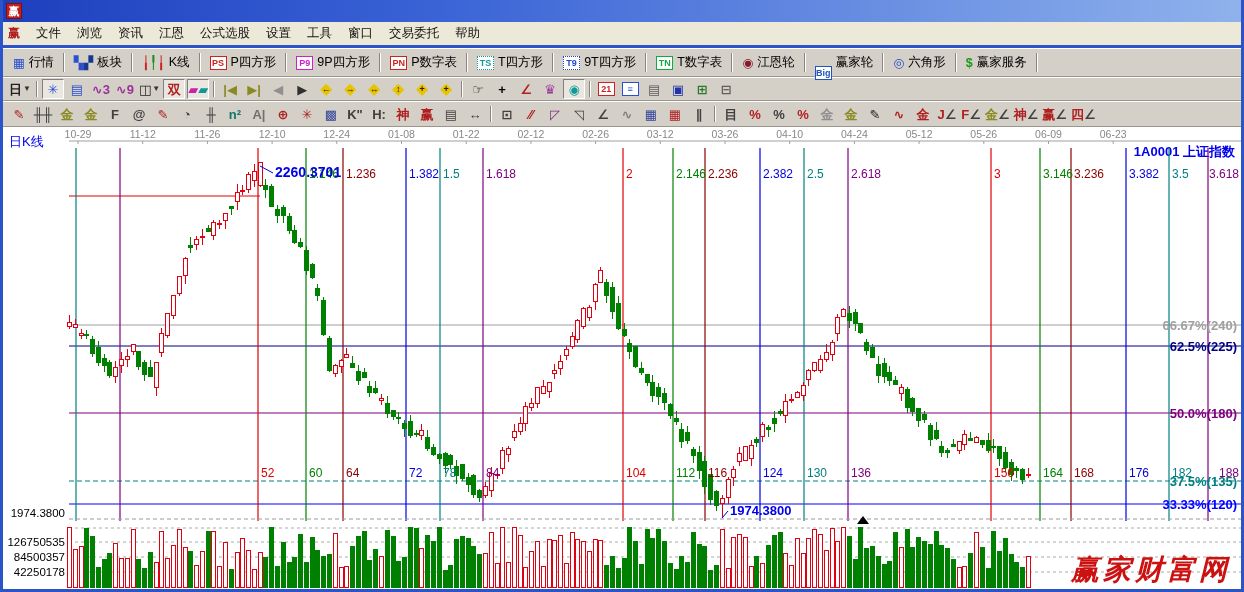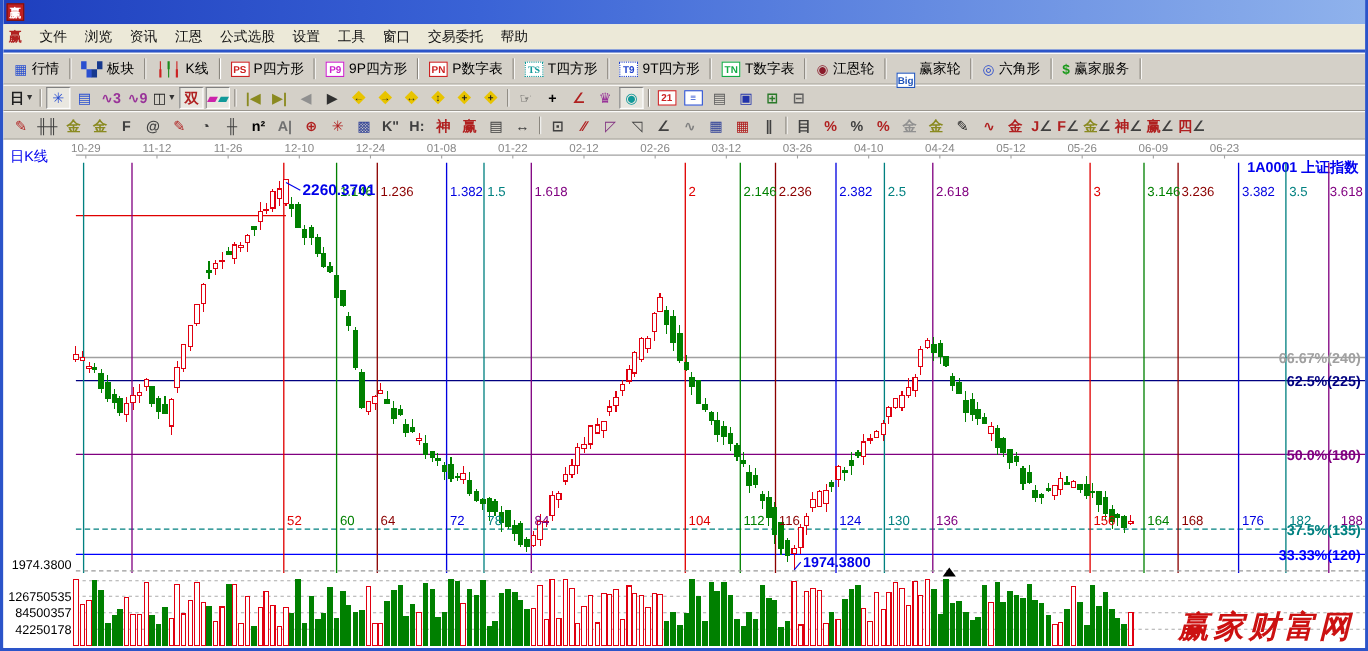--- a/index.html
+++ b/index.html
@@ -97,21 +97,21 @@
       </span>
       <span class="tsep"></span>
       <span class="tbtn">
         <span style="display: inline-flex; align-items: flex-end;">
           <span class="lbox" style="color: rgb(204, 34, 34); border: 1px solid rgb(204, 34, 34);">PN</span>
         </span>
         <span>P数字表</span>
       </span>
       <span class="tsep"></span>
       <span class="tbtn">
-        <span style="display: inline-flex; align-items: center; font-family: Liberation Serif, serif;">
+        <span style="display: inline-flex; align-items: center;">
           <span class="lbox" style="color: rgb(17, 153, 153); border: 1px dotted rgb(17, 153, 153);">TS</span>
         </span>
         <span>T四方形</span>
       </span>
       <span class="tsep"></span>
       <span class="tbtn">
         <span style="display: inline-flex; align-items: center;">
           <span class="lbox" style="color: rgb(34, 68, 204); border: 1px dotted rgb(34, 68, 204);">T9</span>
         </span>
         <span>9T四方形</span>
@@ -368,21 +368,21 @@
           <span style="color: rgb(64, 64, 64); font-weight: bold;">◔</span>
         </span>
       </span>
       <span class="ibtn">
         <span style="display: inline-flex; align-items: center;">
           <span style="color: rgb(64, 64, 64); font-weight: bold;">╫</span>
         </span>
       </span>
       <span class="ibtn">
         <span style="display: inline-flex; align-items: center;">
-          <span style="color: #000000; font-weight: bold;">n²</span>
+          <span style="color: #0f766e; font-weight: bold;">n²</span>
         </span>
       </span>
       <span class="ibtn">
         <span style="display: inline-flex; align-items: center;">
           <span style="color: rgb(112, 112, 112); font-weight: bold;">A|</span>
         </span>
       </span>
       <span class="ibtn">
         <span style="display: inline-flex; align-items: center;">
           <span style="color: rgb(176, 32, 32); font-weight: bold;">⊕</span>

